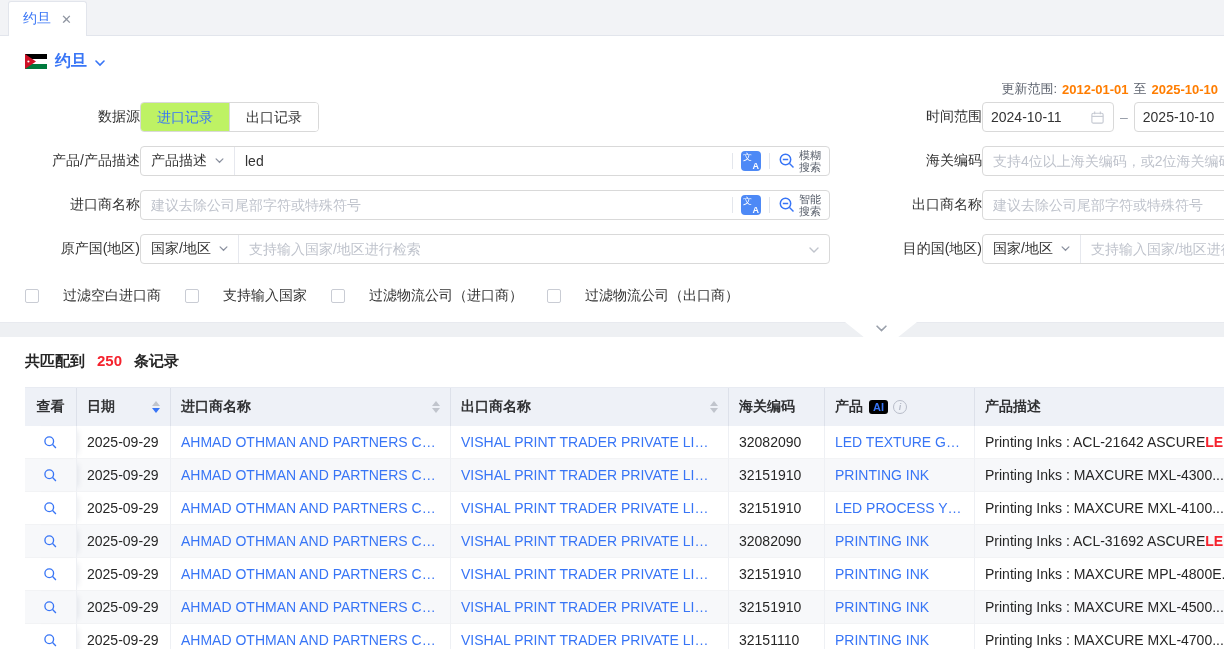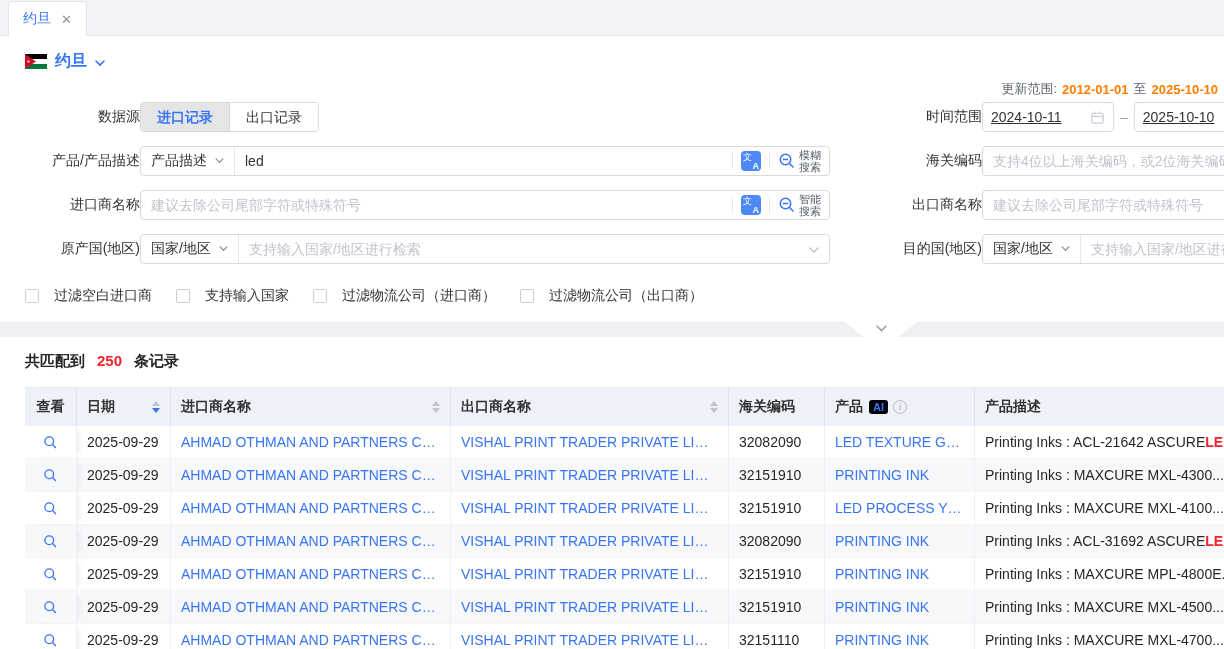--- a/index.html
+++ b/index.html
@@ -27,44 +27,44 @@
   
   .form-row { display:flex; align-items:center; margin-top:14px; width:1330px; }
   .form-row.first { margin-top:4px; }
   .f-label { width:140px; text-align:right; color:#333; flex:none; }
   .f-label.r { width:152px; }
   .ctrl-left { width:690px; flex:none; }
 
   .seg { display:inline-flex; border:1px solid #d9d9d9; border-radius:4px; overflow:hidden; height:30px; }
   .seg-opt { padding:0 16px; line-height:28px; background:#fff; color:#333; cursor:pointer; }
   .seg-opt + .seg-opt { border-left:1px solid #d9d9d9; }
-  .seg-opt.active { background:#e5e5e5; color:#3875f6;font-weight:bold; }
+  .seg-opt.active { background:#bef264; color:#3875f6; }
 
   .box { display:flex; align-items:center; border:1px solid #d9d9d9; border-radius:4px;
     height:30px; background:#fff; overflow:hidden; }
   .box .sel { display:flex; align-items:center; gap:8px; padding:0 10px; height:100%;
     border-right:1px solid #e6e8ee; color:#333; flex:none; cursor:pointer; }
   .box input { border:none; outline:none; flex:1; min-width:0; height:100%; padding:0 10px;
     font-size:14px; color:#333; font-family:inherit; background:transparent; }
   .box input::placeholder { color:#bfc3cc; }
   .icon-zone { display:flex; align-items:center; flex:none; padding-right:8px; }
   .v-div { width:1px; height:16px; background:#e3e6ec; margin:0 8px; }
   .trans-ic { width:20px; height:20px; border-radius:4px; background:#4d89f6; position:relative; flex:none; cursor:pointer; }
   .trans-ic .zh { position:absolute; left:2px; top:0px; color:#fff; font-size:9px; }
   .trans-ic .en { position:absolute; right:2px; bottom:0px; color:#fff; font-size:9px; font-weight:bold; }
   .search-lbl { font-size:11px; line-height:1.1; color:#565d69; margin-left:3px; cursor:pointer; }
   .end-chev { margin-left:auto; padding-right:10px; flex:none; }
 
   .date-box { display:flex; align-items:center; border:1px solid #d9d9d9; border-radius:4px;
-    height:30px; width:132px; padding:0 8px; gap:6px; flex:none; background:#fff;text-decoration:underline; }
+    height:30px; width:132px; padding:0 8px; gap:6px; flex:none; background:#fff; }
   .date-box .dval { flex:1; color:#333; }
   .dash { margin:0 6px; color:#9aa0ab; }
 
   .checkbox-row { display:flex; align-items:center; gap:24px; margin-top:22px; padding-left:25px; height:20px; }
-  .cb { display:flex; align-items:center; gap:15px; cursor:pointer; }
+  .cb { display:flex; align-items:center; gap:24px; cursor:pointer; }
   .cb-box { width:14px; height:14px; border:1px solid #c9ccd4; border-radius:2px; background:#fff; flex:none; }
   .cb-lbl { color:#333; }
 
   
   .panel-gap { height:15px; background:#eef0f3; margin-top:16px; position:relative; border-top:1px solid #e8eaef; }
   .notch { position:absolute; left:845px; top:-1px; width:72px; height:15px; background:#fff;
     clip-path:polygon(0 0,100% 0,74% 100%,26% 100%); display:flex; align-items:flex-start; justify-content:center; cursor:pointer; }
 
   
   .results { padding-top:15px; }

